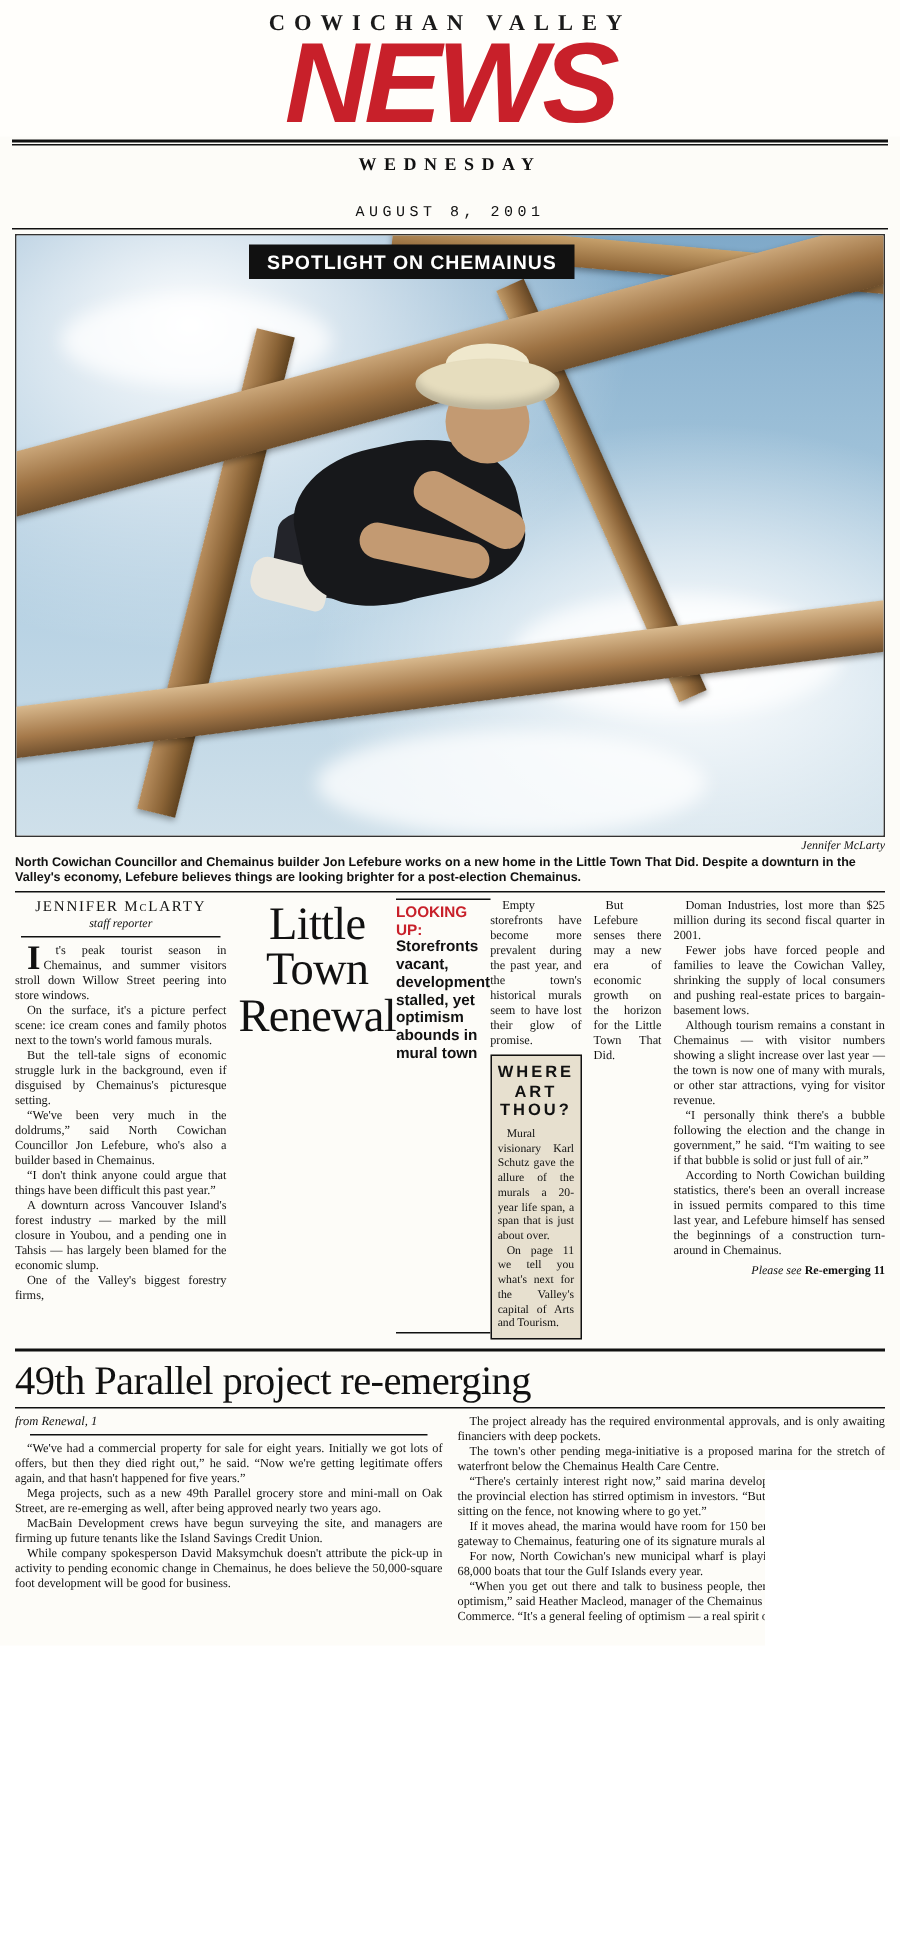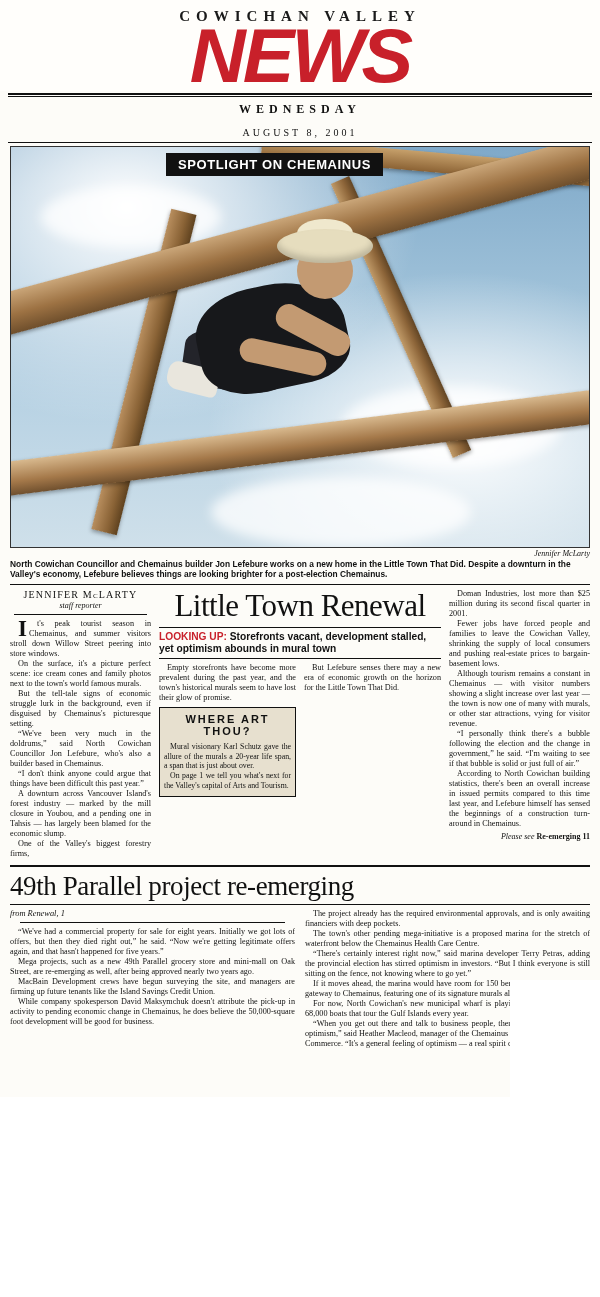--- a/index.html
+++ b/index.html
@@ -72,24 +72,24 @@
   .dateline {
     text-align: center;
     font-family: "Liberation Serif", serif;
     font-size: 12px;
     font-weight: bold;
     letter-spacing: 5px;
     margin-top: 5px;
   }
   .dateline2 {
     text-align: center;
-    font-family: Liberation Serif, serif;
+    font-family: Liberation Mono, monospace;
     font-size: 10px;
     letter-spacing: 3px;
-    margin-top: 10px;
+    margin-top: 20px;
     margin-bottom: 4px;
   }
 
   
   .photo-wrap {
     position: relative;
     margin: 3px 10px 0 10px;
     height: 400px;
     overflow: hidden;
     border: 1px solid #333;
@@ -463,32 +463,32 @@
       <div class="byline-rule"></div>
       <p class="dropcap">It's peak tourist season in Chemainus, and summer visitors stroll down Willow Street peering into store windows.</p>
       <p>On the surface, it's a picture perfect scene: ice cream cones and family photos next to the town's world famous murals.</p>
       <p>But the tell-tale signs of economic struggle lurk in the background, even if disguised by Chemainus's picturesque setting.</p>
       <p>“We've been very much in the doldrums,” said North Cowichan Councillor Jon Lefebure, who's also a builder based in Chemainus.</p>
       <p>“I don't think anyone could argue that things have been difficult this past year.”</p>
       <p>A downturn across Vancouver Island's forest industry — marked by the mill closure in Youbou, and a pending one in Tahsis — has largely been blamed for the economic slump.</p>
       <p>One of the Valley's biggest forestry firms,</p>
     </div>
 
-    <div style="flex:2; display:flex; flex-direction:column;">
+    <div style="flex:2; display:flex; flex-direction:row;">
       <div class="headline">Little Town Renewal</div>
       <div class="deck">
         <span class="lead">LOOKING UP:</span><span> Storefronts vacant, development stalled, yet optimism abounds in mural town</span>
       </div>
       <div class="mid-split">
         <div class="col">
           <p>Empty storefronts have become more prevalent during the past year, and the town's historical murals seem to have lost their glow of promise.</p>
           <div class="sidebox">
             <h4>WHERE ART THOU?</h4>
             <p>Mural visionary Karl Schutz gave the allure of the murals a 20-year life span, a span that is just about over.</p>
-            <p>On page 1 we tell you what's next for the Valley's capital of Arts and Tourism.</p>
+            <p>On page 11 we tell you what's next for the Valley's capital of Arts and Tourism.</p>
           </div>
         </div>
         <div class="col">
           <p>But Lefebure senses there may a new era of economic growth on the horizon for the Little Town That Did.</p>
         </div>
       </div>
     </div>
 
     <div class="col">
       <p>Doman Industries, lost more than $25 million during its second fiscal quarter in 2001.</p>

